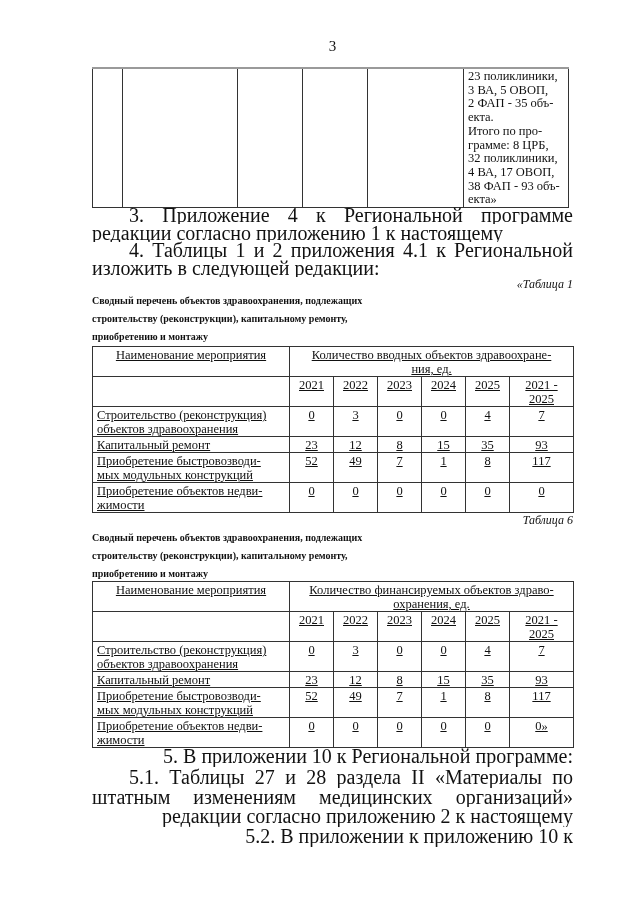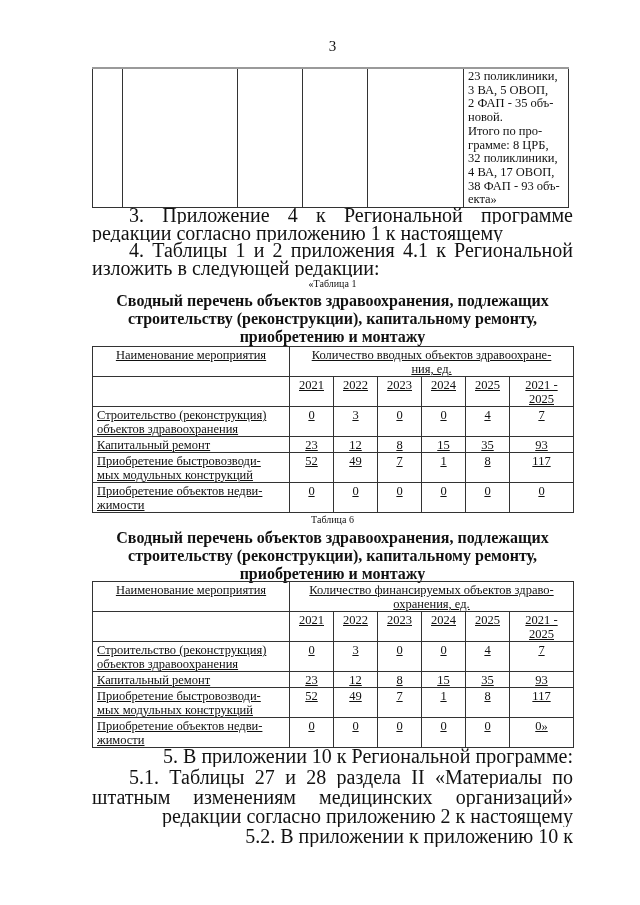--- a/index.html
+++ b/index.html
@@ -24,26 +24,26 @@
       vertical-align: top; padding: 1px 0 0 4px;
     }
     .top-table .line { display: block; white-space: nowrap; }
     
     .para { position: absolute; left: 92px; width: 481px; font-size: 20px; }
     .para .ln { height: 18px; line-height: 18px; overflow: hidden; }
     .para.loose .ln { height: 19.6px; line-height: 19.6px; text-align: right; }
     .para .ln.j { text-align: justify; text-align-last: justify; }
     .para .ln.first { padding-left: 37px; }
     .right-label {
-      position: absolute; left: 92px; width: 481px; text-align: center;
-      font-size: 10px; line-height: 18px;
+      position: absolute; left: 92px; width: 481px; text-align: right;
+      font-size: 12px; line-height: 18px; font-style: italic;
     }
     .title {
-      position: absolute; left: 92px; width: 481px; text-align: center;
-      font-size: 16px; font-weight: bold; line-height: 18px;
+      position: absolute; left: 92px; width: 481px; 
+      font-size: 10px; font-weight: bold; line-height: 18px;
     }
     .title .ln { display: block; white-space: nowrap; }
     
     .dtable {
       position: absolute; left: 92px; width: 481px;
       border-collapse: collapse; table-layout: fixed;
       font-size: 12.5px; line-height: 14px; text-decoration: underline;
     }
     .dtable td {
       border: 1px solid #333; padding: 1px 3px 0 4px; vertical-align: top;
@@ -71,21 +71,21 @@
         <tr>
       <td></td>
       <td></td>
       <td></td>
       <td></td>
       <td></td>
       <td>
         <span class="line">23 поликлиники,</span>
         <span class="line">3 ВА, 5 ОВОП,</span>
         <span class="line">2 ФАП - 35 объ-</span>
-        <span class="line">новой.</span>
+        <span class="line">екта.</span>
         <span class="line">Итого по про-</span>
         <span class="line">грамме: 8 ЦРБ,</span>
         <span class="line">32 поликлиники,</span>
         <span class="line">4 ВА, 17 ОВОП,</span>
         <span class="line">38 ФАП - 93 объ-</span>
         <span class="line">екта»</span>
       </td>
     </tr>
   </tbody>
     </table>

